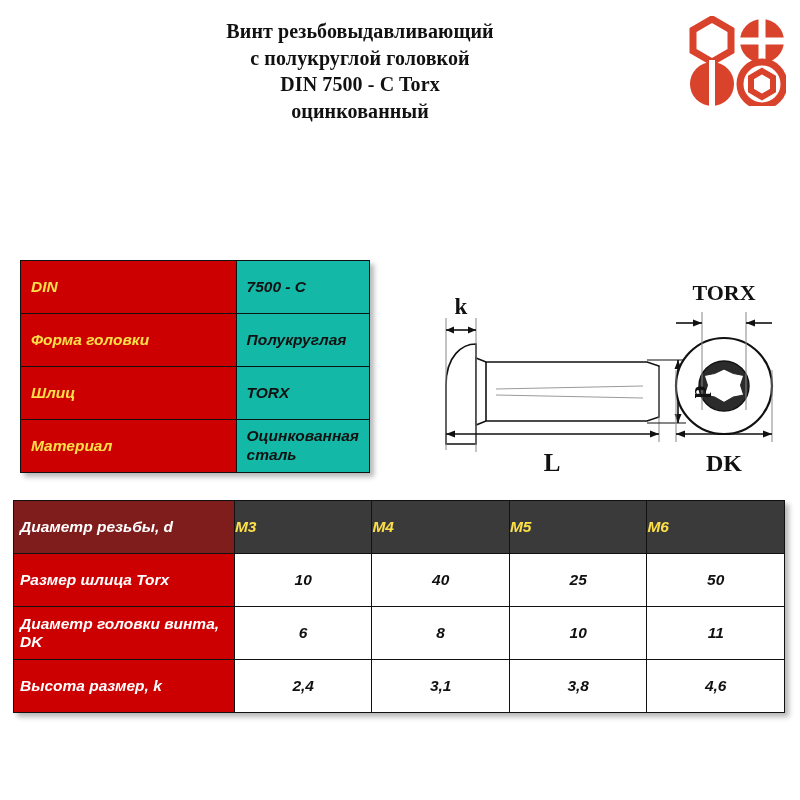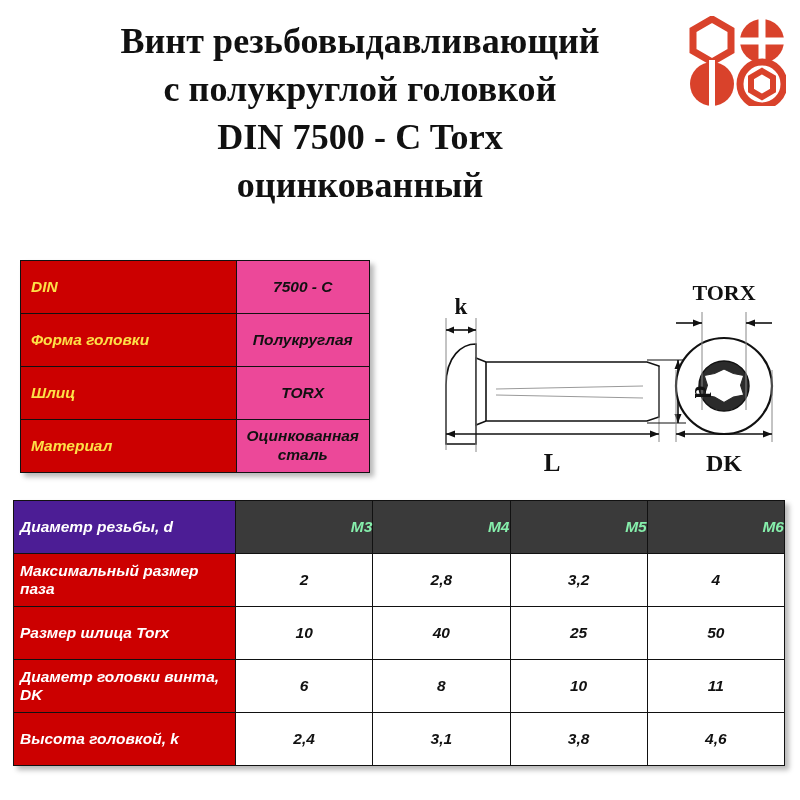--- a/index.html
+++ b/index.html
@@ -17,21 +17,21 @@
 
   
   #title-block {
     position: absolute;
     left: 60px;
     top: 18px;
     width: 600px;
     text-align: center;
     font-family: "Liberation Serif", serif;
     font-weight: bold;
-    font-size: 36px;
+    font-size: 20px;
     line-height: 1.33;
     color: #111111;
     letter-spacing: 0.1px;
   }
   #title-block .tline { display: block; white-space: nowrap; }
 
   
   #logo {
     position: absolute;
     left: 688px;
@@ -59,23 +59,22 @@
     height: 52px;
     vertical-align: middle;
   }
   #spec-table td.k {
     background: #CC0000;
     color: #fde047;
     width: 198px;
     text-align: left;
   }
   #spec-table td.v {
-    background: #ec4899;
+    background: #14b8a6;
     color: #111111;
-    text-align: center;
     line-height: 1.2;
   }
 
   
   #dim-table {
     position: absolute;
     left: 13px;
     top: 500px;
     width: 772px;
     border-collapse: collapse;
@@ -85,31 +84,31 @@
   #dim-table td, #dim-table th {
     border: 1.2px solid #111111;
     font-style: italic;
     font-weight: bold;
     font-size: 15.5px;
     height: 52px;
     vertical-align: middle;
     padding: 0;
   }
   #dim-table th.corner {
-    background: #4c1d95;
+    background: #7f1d1d;
     color: #ffffff;
     text-align: left;
     padding: 0 6px;
     width: 212px;
     line-height: 1.18;
   }
   #dim-table th.colhead {
     background: #3A3A3A;
-    color: #86efac;
-    text-align: right;
+    color: #fde047;
+    text-align: left;
     width: 140px;
   }
   #dim-table td.rowhead {
     background: #CC0000;
     color: #ffffff;
     text-align: left;
     padding: 0 6px;
     line-height: 1.18;
   }
   #dim-table td.val {
@@ -260,41 +259,34 @@
 <table id="dim-table">
   <tbody>
     <tr>
       <th class="corner">Диаметр резьбы, d</th>
       <th class="colhead">M3</th>
       <th class="colhead">M4</th>
       <th class="colhead">M5</th>
       <th class="colhead">M6</th>
     </tr>
     <tr>
-      <td class="rowhead">Максимальный размер паза</td>
-      <td class="val">2</td>
-      <td class="val">2,8</td>
-      <td class="val">3,2</td>
-      <td class="val">4</td>
-    </tr>
-    <tr>
       <td class="rowhead">Размер шлица Torx</td>
       <td class="val">10</td>
       <td class="val">40</td>
       <td class="val">25</td>
       <td class="val">50</td>
     </tr>
     <tr>
       <td class="rowhead">Диаметр головки винта, DK</td>
       <td class="val">6</td>
       <td class="val">8</td>
       <td class="val">10</td>
       <td class="val">11</td>
     </tr>
     <tr>
-      <td class="rowhead">Высота головкой, k</td>
+      <td class="rowhead">Высота размер, k</td>
       <td class="val">2,4</td>
       <td class="val">3,1</td>
       <td class="val">3,8</td>
       <td class="val">4,6</td>
     </tr>
   </tbody>
 </table>
 
 </body></html>

